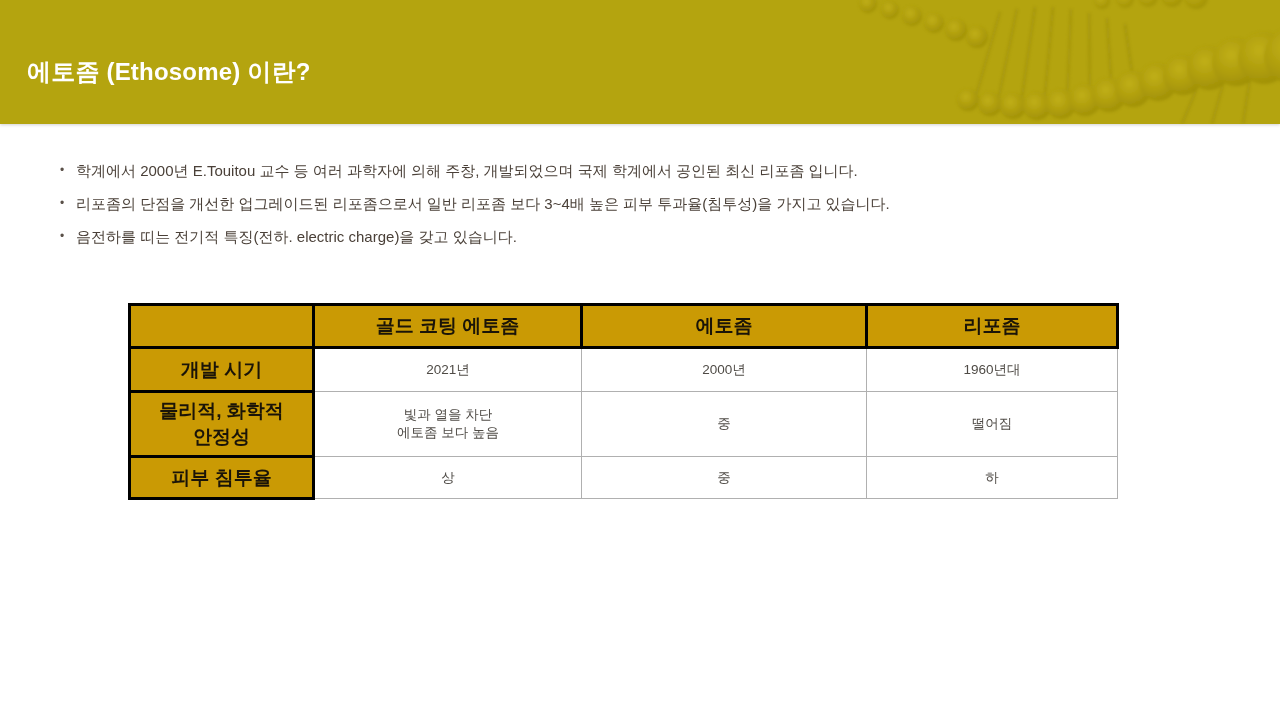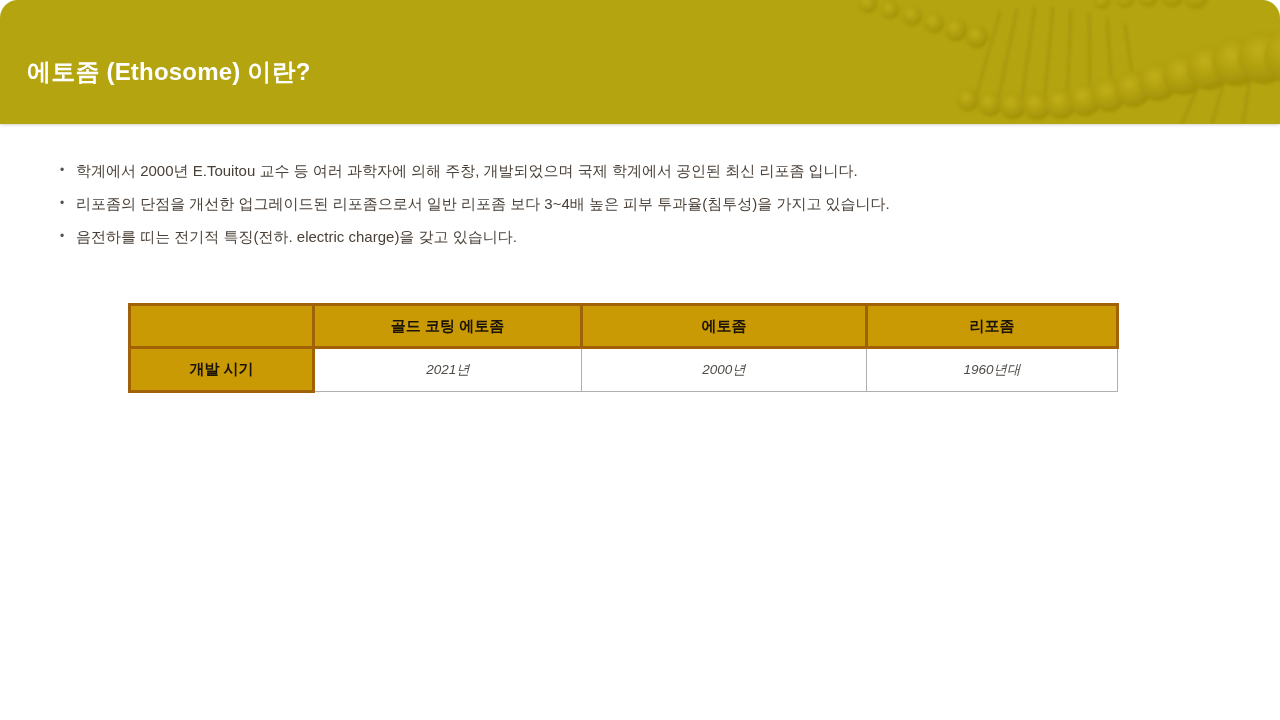--- a/index.html
+++ b/index.html
@@ -5,21 +5,20 @@
   * { margin: 0; padding: 0; box-sizing: border-box; }
   html, body { background: #ffffff; }
   body { font-family: "Liberation Sans", "DejaVu Sans", sans-serif; }
 
   .slide {
     position: relative;
     width: 1280px;
     height: 720px;
     background: #ffffff;
     overflow: hidden;
-    border-radius: 18px;
   }
 
   
   .header-band {
     position: absolute;
     left: 0; top: 0;
     width: 1280px; height: 124px;
     background: #b4a40f;
     box-shadow: 0 1px 3px rgba(0,0,0,0.18);
     overflow: hidden;
@@ -73,32 +72,31 @@
     table-layout: fixed;
   }
   .cmp-table th, .cmp-table td {
     vertical-align: middle;
     text-align: center;
     padding: 4px 8px;
     white-space: pre-line;
   }
   .cmp-table .gold {
     background: #ca9a04;
-    border: 3px solid #a16207;
+    border: 3px solid #000000;
     color: #1a1408;
     font-weight: bold;
-    font-size: 15px;
+    font-size: 19px;
   }
   .cmp-table td.data {
     background: #ffffff;
     border: 1px solid #b0b0b0;
     color: #4f4b46;
     font-weight: normal;
     font-size: 13.5px;
-    font-style: italic;
   }
 </style>
 </head>
 <body>
 
 <div class="slide">
 
   <div class="header-band">
     <svg class="dna" viewBox="0 0 430 124" xmlns="http://www.w3.org/2000/svg">
       <defs>
@@ -193,16 +191,30 @@
         <th class="gold">골드 코팅 에토좀</th>
         <th class="gold">에토좀</th>
         <th class="gold">리포좀</th>
       </tr>
       <tr style="height:44px">
         <th class="gold">개발 시기</th>
         <td class="data">2021년</td>
         <td class="data">2000년</td>
         <td class="data">1960년대</td>
       </tr>
+      <tr style="height:65px">
+        <th class="gold">물리적, 화학적
+안정성</th>
+        <td class="data">빛과 열을 차단
+에토좀 보다 높음</td>
+        <td class="data">중</td>
+        <td class="data">떨어짐</td>
+      </tr>
+      <tr style="height:42px">
+        <th class="gold">피부 침투율</th>
+        <td class="data">상</td>
+        <td class="data">중</td>
+        <td class="data">하</td>
+      </tr>
     </tbody>
   </table>
 
 </div>
 
 </body></html>

